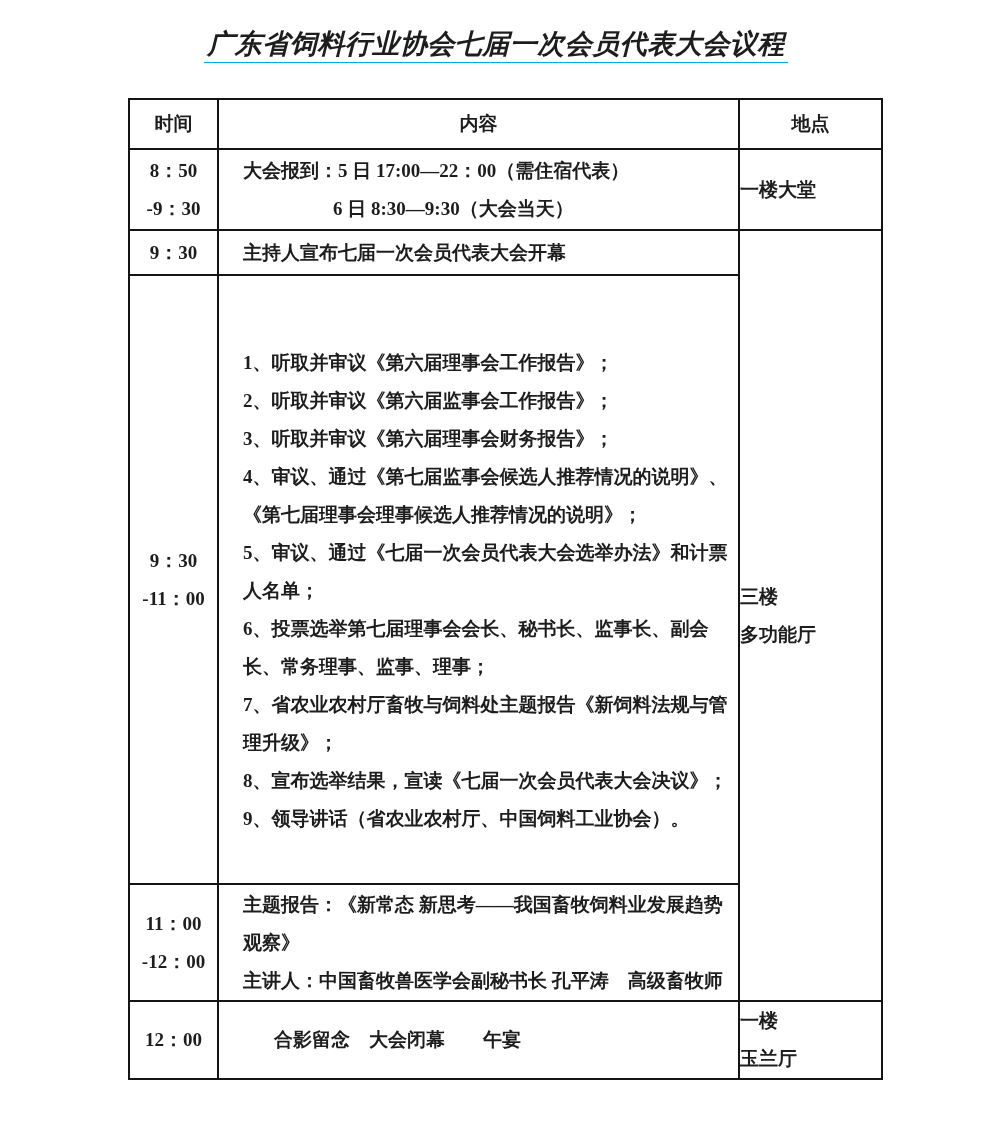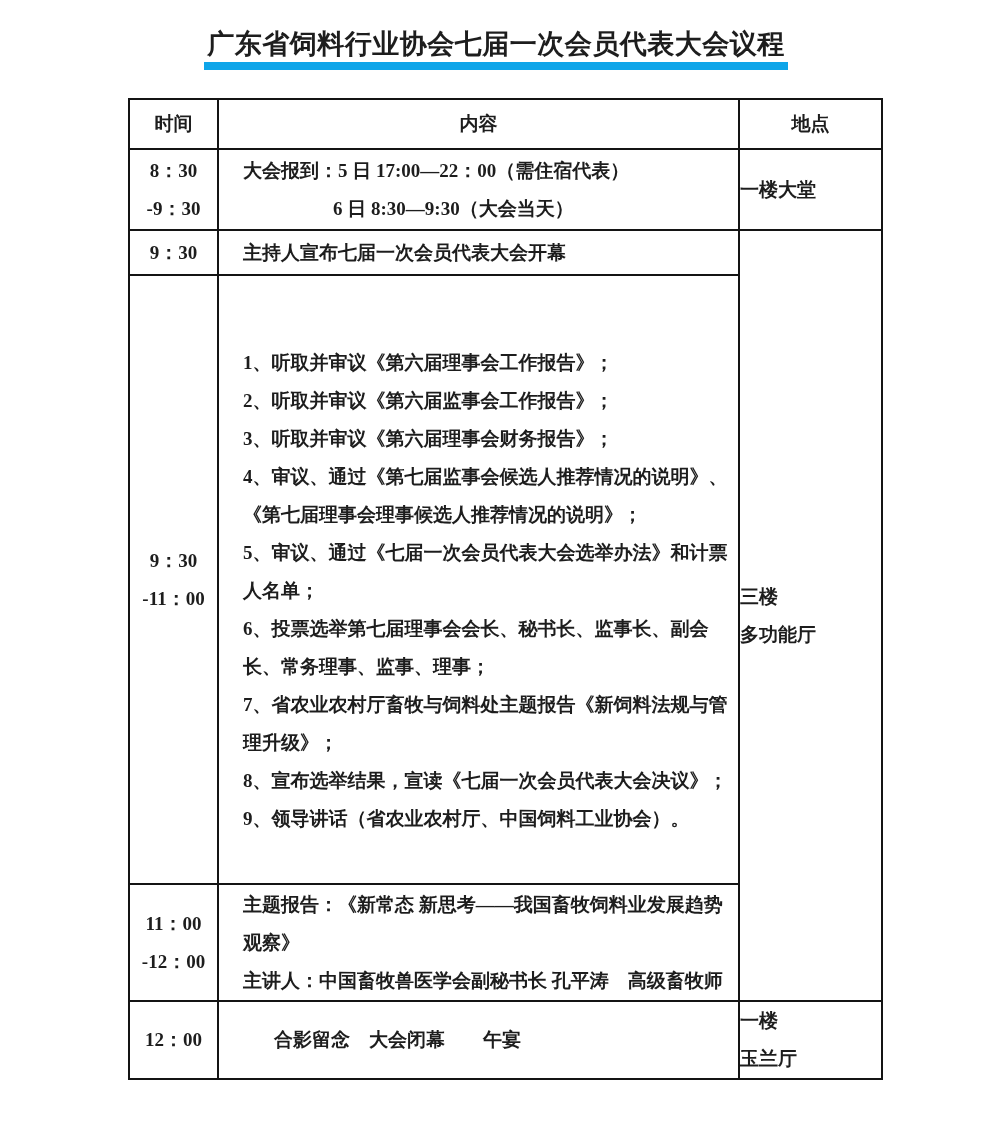--- a/index.html
+++ b/index.html
@@ -17,22 +17,23 @@
   .page {
     padding-top: 26px;
   }
   .doc-title {
     text-align: center;
     font-size: 27px;
     font-weight: bold;
     letter-spacing: 0.5px;
   }
   .doc-title .underlined {
-    border-bottom: 8px solid #0ea5e9;
+    border-bottom: 1px solid #0ea5e9;
     padding: 0 3px 3px 3px;
+    font-style: italic;
   }
   .doc-subtitle {
     text-align: center;
     font-size: 16px;
     margin-top: 34px;
     letter-spacing: 0.5px;
   }
   table.agenda {
     border-collapse: collapse;
     table-layout: fixed;
@@ -102,21 +103,21 @@
 
     <tbody>
         <tr class="header-row">
       <th>时间</th>
       <th>内容</th>
       <th>地点</th>
     </tr>
 
     <tr class="row-registration">
       <td class="time-cell">
-        <div>8：30</div>
+        <div>8：50</div>
         <div>-9：30</div>
       </td>
       <td class="content-cell">
         <div class="reg-line1">大会报到：5 日 17:00—22：00（需住宿代表）</div>
         <div class="reg-line2">6 日 8:30—9:30（大会当天）</div>
       </td>
       <td class="location-cell">一楼大堂</td>
     </tr>
 
     <tr class="row-opening">

